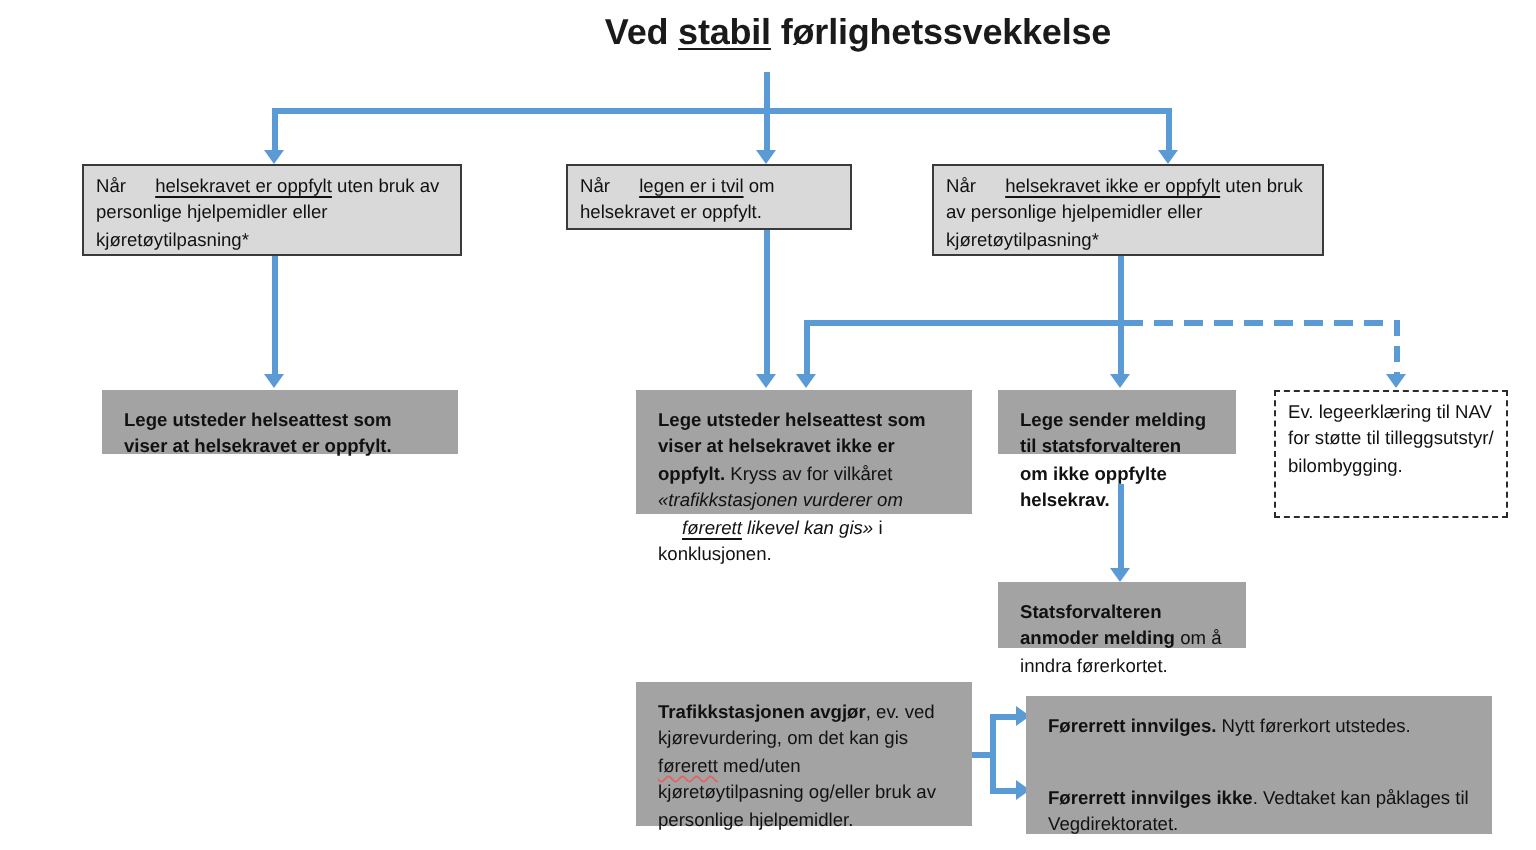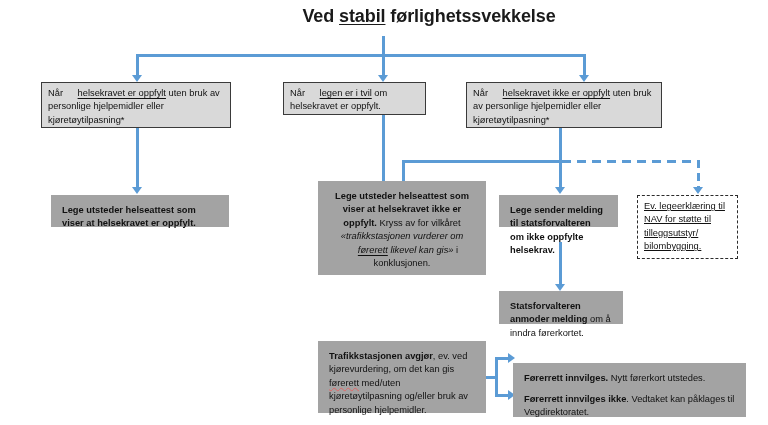--- a/index.html
+++ b/index.html
@@ -97,29 +97,29 @@
   <div class="ln vl" style="left:559px;top:160px;width:3px;height:28px;"></div>
   <div class="ar ar-d" style="left:555px;top:187px;"></div>
   <div class="dashh" style="left:562px;top:160px;width:138px;"></div>
   <div class="dashv" style="left:697px;top:160px;height:28px;"></div>
   <div class="ar ar-d" style="left:693px;top:187px;"></div>
 
   <div class="box" style="left:51px;top:195px;width:178px;height:32px;">
     <span><b>Lege utsteder helseattest som viser at helsekravet er oppfylt.</b></span>
   </div>
 
-  <div class="box" style="left:318px;top:181px;width:168px;height:94px;text-align:center;">
+  <div class="box" style="left:318px;top:195px;width:168px;height:62px;">
     <span><b>Lege utsteder helseattest som viser at helsekravet ikke er oppfylt.</b> Kryss av for vilkåret <i>«trafikkstasjonen vurderer om </i><i><u>førerett</u></i><i> likevel kan gis»</i> i konklusjonen.</span>
   </div>
 
   <div class="box" style="left:499px;top:195px;width:119px;height:32px;">
     <span><b>Lege sender melding til statsforvalteren om ikke oppfylte helsekrav.</b></span>
   </div>
 
-  <div class="box dashed" style="left:637px;top:195px;width:101px;height:64px;text-decoration:underline;">
+  <div class="box dashed" style="left:637px;top:195px;width:117px;height:64px;">
     <span>Ev. legeerklæring til NAV for støtte til tilleggsutstyr/ bilombygging.</span>
   </div>
 
   <div class="ln vl" style="left:559px;top:242px;width:3px;height:43px;"></div>
   <div class="ar ar-d" style="left:555px;top:284px;"></div>
 
   <div class="box" style="left:499px;top:291px;width:124px;height:33px;">
     <span><b>Statsforvalteren anmoder melding</b> om å inndra førerkortet.</span>
   </div>
 
@@ -127,21 +127,21 @@
     <span><b>Trafikkstasjonen avgjør</b>, ev. ved kjørevurdering, om det kan gis <span class="sp">førerett</span> med/uten kjøretøytilpasning og/eller bruk av personlige hjelpemidler.</span>
   </div>
 
   <div class="ln hl" style="left:486px;top:376px;width:12px;height:3px;"></div>
   <div class="ln vl" style="left:495px;top:357px;width:3px;height:40px;"></div>
   <div class="ln hl" style="left:495px;top:357px;width:15px;height:3px;"></div>
   <div class="ar ar-r" style="left:508px;top:353px;"></div>
   <div class="ln hl" style="left:495px;top:394px;width:15px;height:3px;"></div>
   <div class="ar ar-r" style="left:508px;top:390px;"></div>
 
-  <div class="box" style="left:513px;top:363px;width:233px;height:36px;">
+  <div class="box" style="left:513px;top:348px;width:233px;height:36px;">
     <span><b>Førerrett innvilges.</b> Nytt førerkort utstedes.</span>
   </div>
 
   <div class="box" style="left:513px;top:384px;width:233px;height:33px;">
     <span><b>Førerrett innvilges ikke</b>. Vedtaket kan påklages til Vegdirektoratet.</span>
   </div>
 
 
 </div>
 

